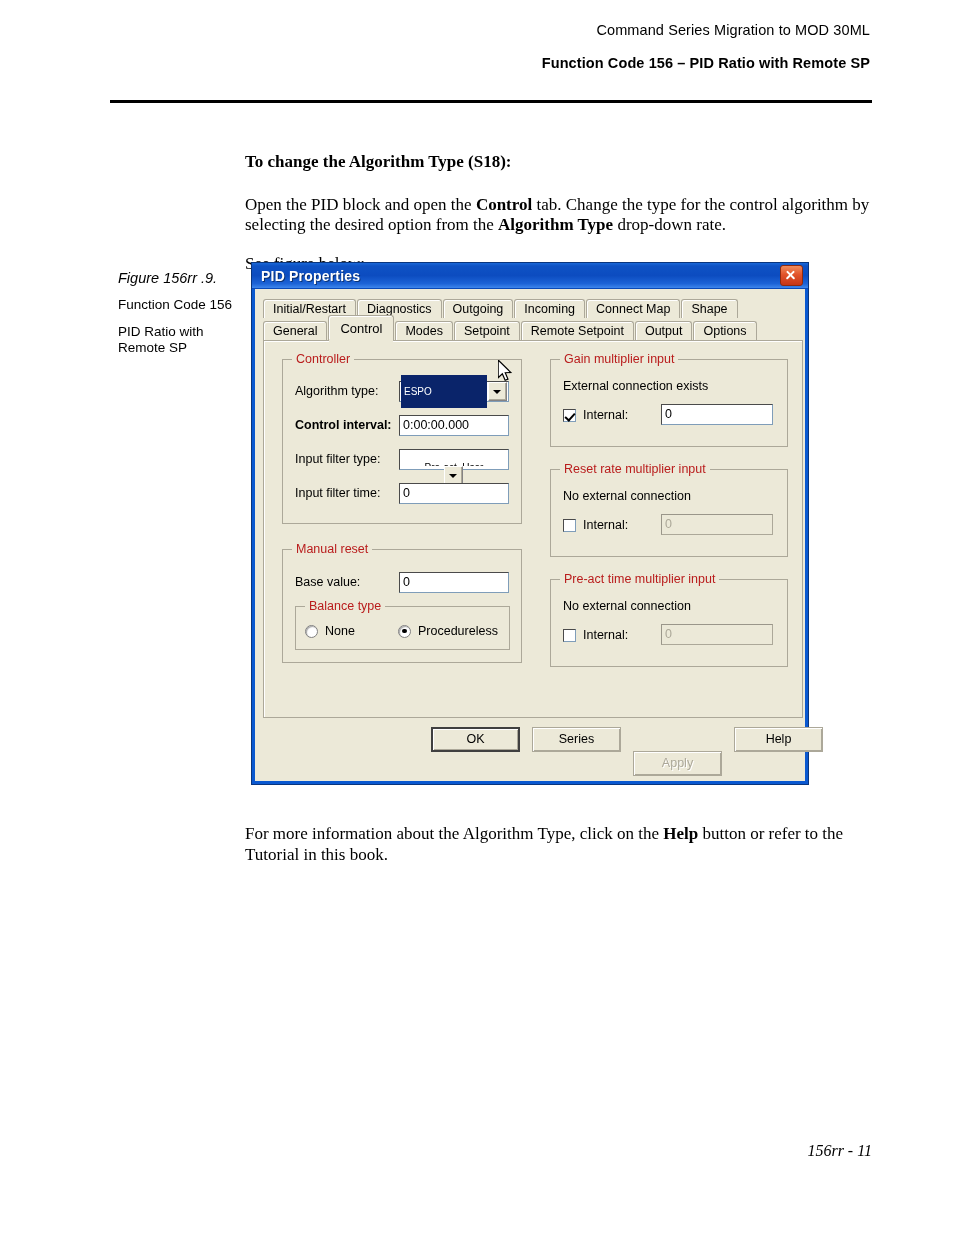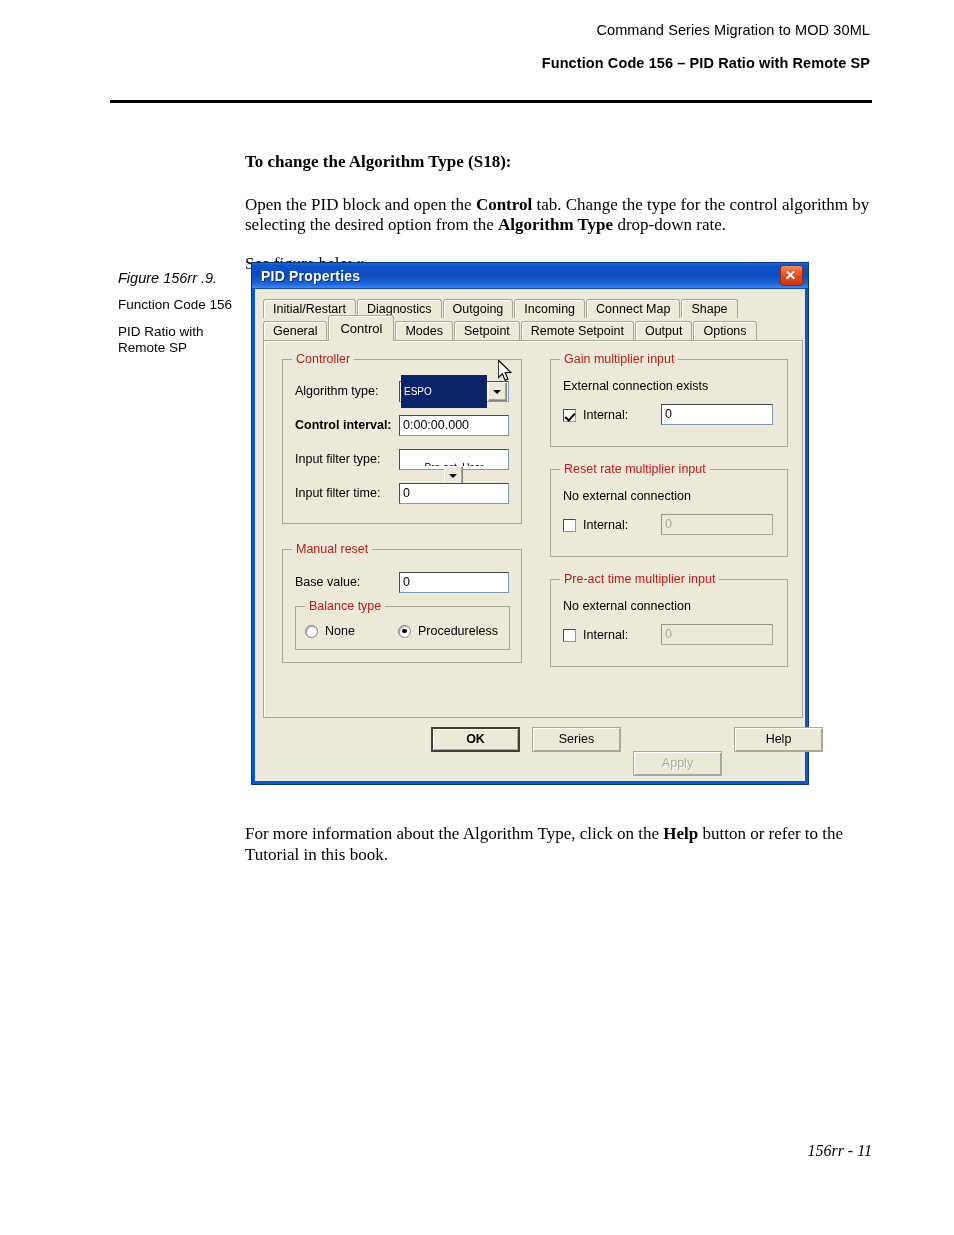--- a/index.html
+++ b/index.html
@@ -523,21 +523,21 @@
         <div class="row" style="left:12px; top:48px;">
           <span class="chk"></span>
           <span class="lbl">Internal:</span>
         </div>
         <div class="txtfield disabled" style="position:absolute; left:110px; top:44px; width:112px;">0</div>
       </div>
 
     </div>
 
     <div class="btnbar">
-      <div class="btn default" style="left:168px;font-weight:bold;">OK</div>
+      <div class="btn default" style="left:168px;">OK</div>
       <div class="btn" style="left:269px;">Series</div>
       <div class="btn disabled" style="left:370px;margin-top:24px;">Apply</div>
       <div class="btn" style="left:471px;">Help</div>
     </div>
 
     <svg class="cursor" viewBox="0 0 12 18">
       <polygon points="0,0 0,14.5 3.4,11.2 5.7,16.6 8.0,15.6 5.8,10.4 10.3,10.2" fill="#FFFFFF" stroke="#000000" stroke-width="1"></polygon>
     </svg>
 
   </div>

